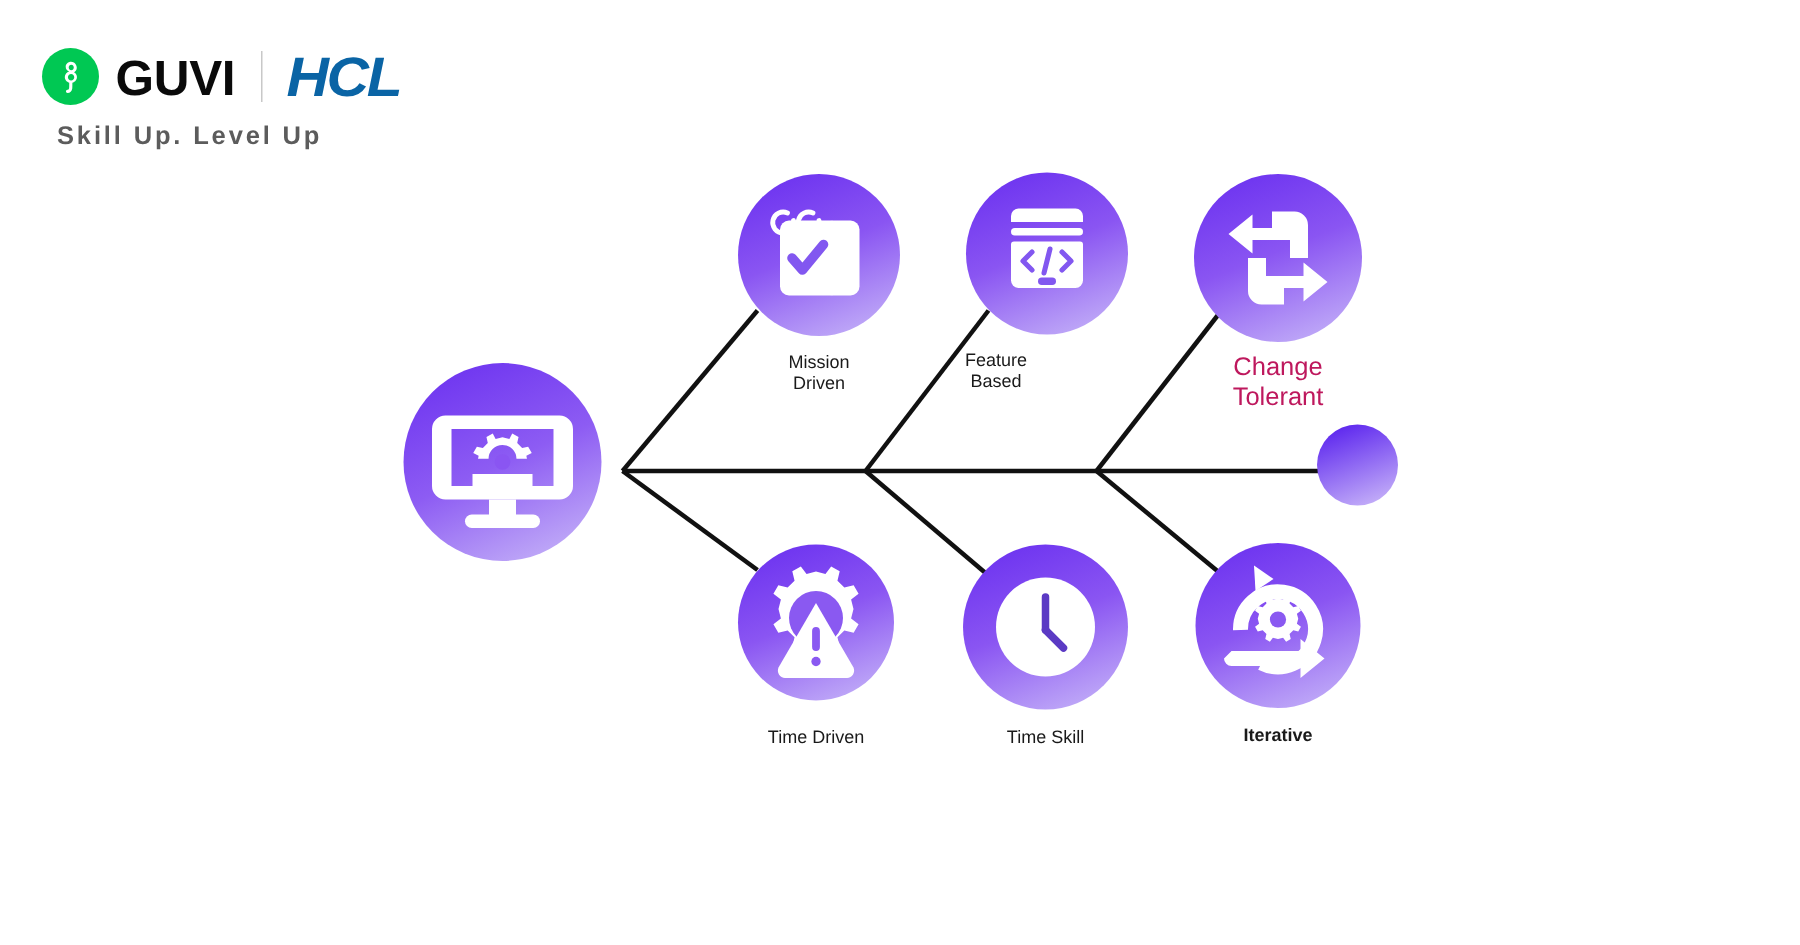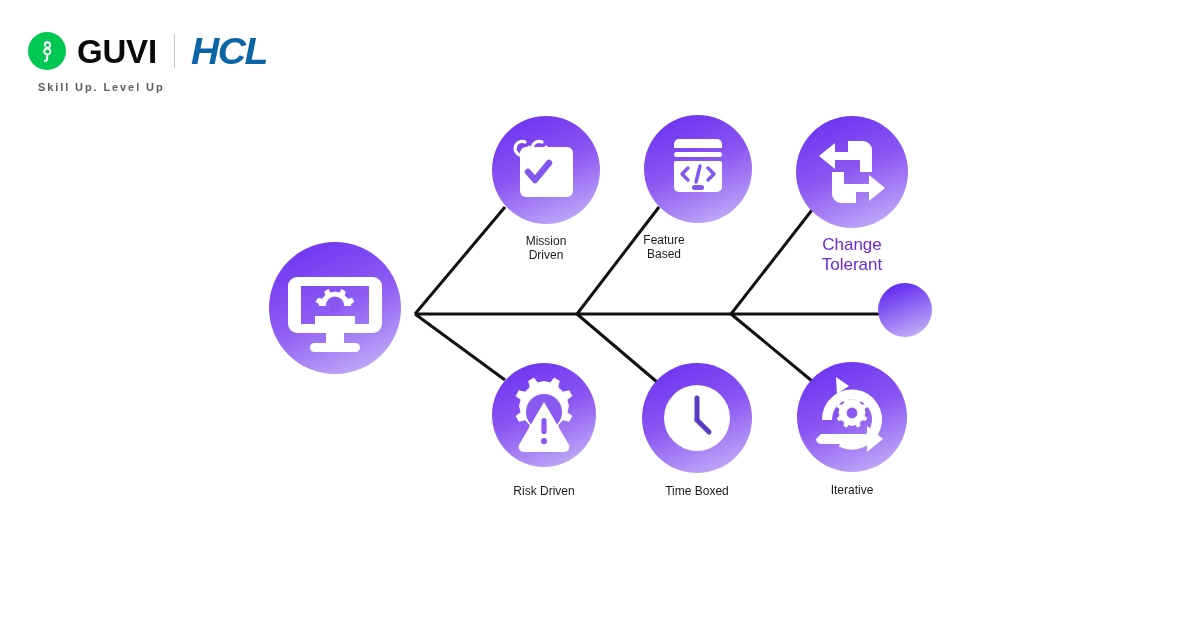--- a/index.html
+++ b/index.html
@@ -63,21 +63,21 @@
     font-size: 37px;
     font-weight: 700;
     font-style: italic;
     letter-spacing: -1.5px;
     color: #0A64A5;
     line-height: 1;
     transform: scaleX(1.06);
     transform-origin: left center;
   }
   .brand-tagline {
-    font-size: 11px;
+    font-size: 17px;
     font-weight: 700;
     letter-spacing: 1.9px;
     color: #5C5C5C;
     margin-left: 10px;
     margin-top: 7px;
   }
 
   
   #diagram {
     position: absolute;
@@ -256,22 +256,22 @@
     </g>
   </svg>
 
 
   <div class="node-label label-branch" style="left:446px; top:234px; width:200px;">Mission
 Driven</div>
 
   <div class="node-label label-branch" style="left:564px; top:233px; width:200px;">Feature
 Based</div>
 
-  <div class="node-label label-change-tolerant" style="left:752px; top:235px; width:200px; position:absolute; text-align:center; font-size:17px; color:#6d28d9; line-height:1.18; white-space:pre-line;">Change
+  <div class="node-label label-change-tolerant" style="left:752px; top:235px; width:200px; position:absolute; text-align:center; font-size:17px; color:#be185d; line-height:1.18; white-space:pre-line;">Change
 Tolerant</div>
 
-  <div class="node-label label-branch" style="left:444px; top:484px; width:200px;">Risk Driven</div>
-
-  <div class="node-label label-branch" style="left:597px; top:484px; width:200px;">Time Boxed</div>
-
-  <div class="node-label label-branch" style="left:752px; top:483px; width:200px;">Iterative</div>
+  <div class="node-label label-branch" style="left:444px; top:484px; width:200px;">Time Driven</div>
+
+  <div class="node-label label-branch" style="left:597px; top:484px; width:200px;">Time Skill</div>
+
+  <div class="node-label label-branch" style="left:752px; top:483px; width:200px;font-weight:bold;">Iterative</div>
 
 </div>
 
 </body></html>

